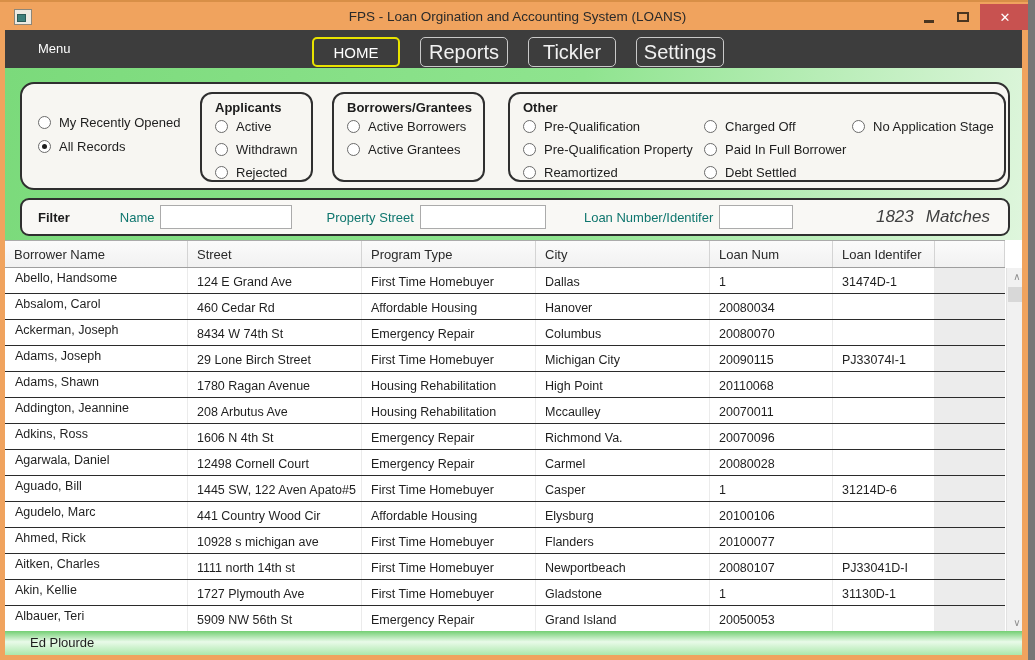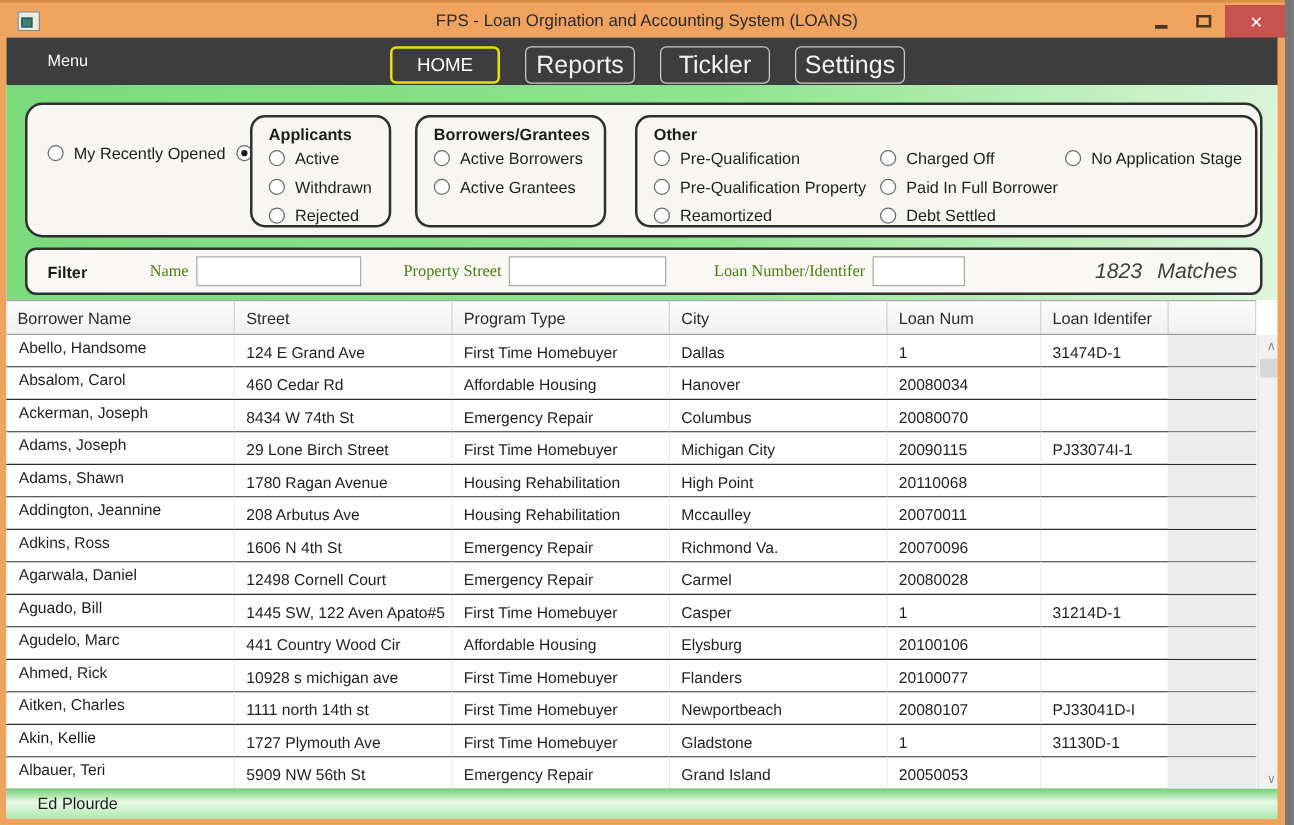--- a/index.html
+++ b/index.html
@@ -24,38 +24,38 @@
   
   .menubar{position:absolute;left:5px;top:30px;width:1024px;height:38px;background:#3D3D3D;}
   .menu-label{position:absolute;left:33px;top:0;line-height:38px;color:#FCFCFC;font-size:13px;}
   .menu-buttons{position:absolute;left:307px;top:7px;display:flex;gap:20px;}
   .menu-btn{width:88px;height:30px;background:transparent;color:#F2F2F2;border:1px solid #C9C9C9;border-radius:5px;font-size:20px;font-family:inherit;cursor:default;}
   .menu-btn.active{border:2px solid #E8E300;font-size:15px;color:#FFF;}
   
   .green{position:absolute;left:5px;top:68px;width:1024px;height:172px;
     background:linear-gradient(100deg,#7BDA7B 0%,#8FE48F 55%,#E0F6DE 100%);}
   .stage-panel{position:absolute;left:15px;top:14px;width:990px;height:108px;background:#F7F6F2;border:2px solid #2F2F2F;border-radius:14px;}
-  .scope{position:absolute;left:16px;top:31px;display:flex;flex-direction:row;gap:9px;}
+  .scope{position:absolute;left:16px;top:31px;display:flex;flex-direction:column;gap:9px;}
   .groupbox{position:absolute;top:8px;height:90px;background:#F7F6F2;border:2px solid #2F2F2F;border-radius:12px;padding:6px 0 0 13px;}
   .group-0{left:178px;width:113px;}
   .group-1{left:310px;width:153px;}
   .group-2{left:486px;width:498px;}
   .group-title{font-weight:bold;font-size:13px;color:#1C1C1C;margin-bottom:4px;}
   .group-cols{display:flex;}
   .gcol{display:flex;flex-direction:column;gap:8px;}
   .group-2 .gcol-0{width:181px;}
   .group-2 .gcol-1{width:148px;}
   .radio-row{display:flex;align-items:center;gap:8px;font-size:13px;color:#1E1E1E;cursor:default;white-space:nowrap;}
   .radio{width:13px;height:13px;border:1px solid #6B6B6B;border-radius:50%;background:#FFF;position:relative;flex:none;}
   .radio.checked::after{content:"";position:absolute;left:3px;top:3px;width:5px;height:5px;background:#1E1E1E;border-radius:50%;}
   
   .filter-panel{position:absolute;left:15px;top:130px;width:990px;height:38px;background:#F9F8F5;border:2px solid #2F2F2F;border-radius:9px;display:flex;align-items:center;padding:0 16px;}
   .filter-title{font-weight:bold;font-size:13px;color:#1C1C1C;}
   .ff{display:flex;align-items:center;}
-  .ff .fl{font-size:13px;color:#4d7c0f;margin-right:6px;white-space:nowrap;font-family:Liberation Serif, serif;}
+  .ff .fl{font-size:13px;color:#0f766e;margin-right:6px;white-space:nowrap;}
   .ff input{height:24px;border:1px solid #ABABAB;background:#FFF;font:12.5px "Liberation Sans",sans-serif;padding:0 4px;}
   .ff-0{margin-left:50px;} .fi-0{width:132px;}
   .ff-1{margin-left:34px;} .fi-1{width:126px;}
   .ff-2{margin-left:38px;} .fi-2{width:74px;}
   .matches{margin-left:auto;display:flex;gap:12px;font-size:17px;color:#404040;padding-right:2px;font-style:italic;}
   
   .table{position:absolute;left:5px;top:240px;width:1024px;height:392px;background:#FFF;}
   .thead{position:absolute;left:0;top:0;width:1000px;height:28px;display:grid;grid-template-columns:183px 174px 174px 174px 123px 102px 70px;background:linear-gradient(#FBFBFB,#F1F1F1);border-top:1px solid #ABABAB;border-bottom:1px solid #9E9E9E;}
   .th{display:flex;align-items:center;padding-left:9px;font-size:13px;color:#2B2B2B;border-right:1px solid #D4D4D4;overflow:hidden;white-space:nowrap;cursor:default;}
   .th.c0{}
@@ -305,21 +305,21 @@
           <div class="td c4">20080028</div>
           <div class="td c5"></div>
           <div class="td c6"></div>
         </div>
         <div class="tr">
           <div class="td c0">Aguado, Bill</div>
           <div class="td c1">1445 SW, 122 Aven Apato#5</div>
           <div class="td c2">First Time Homebuyer</div>
           <div class="td c3">Casper</div>
           <div class="td c4">1</div>
-          <div class="td c5">31214D-1</div>
+          <div class="td c5">31214D-6</div>
           <div class="td c6"></div>
         </div>
         <div class="tr">
           <div class="td c0">Agudelo, Marc</div>
           <div class="td c1">441 Country Wood Cir</div>
           <div class="td c2">Affordable Housing</div>
           <div class="td c3">Elysburg</div>
           <div class="td c4">20100106</div>
           <div class="td c5"></div>
           <div class="td c6"></div>

